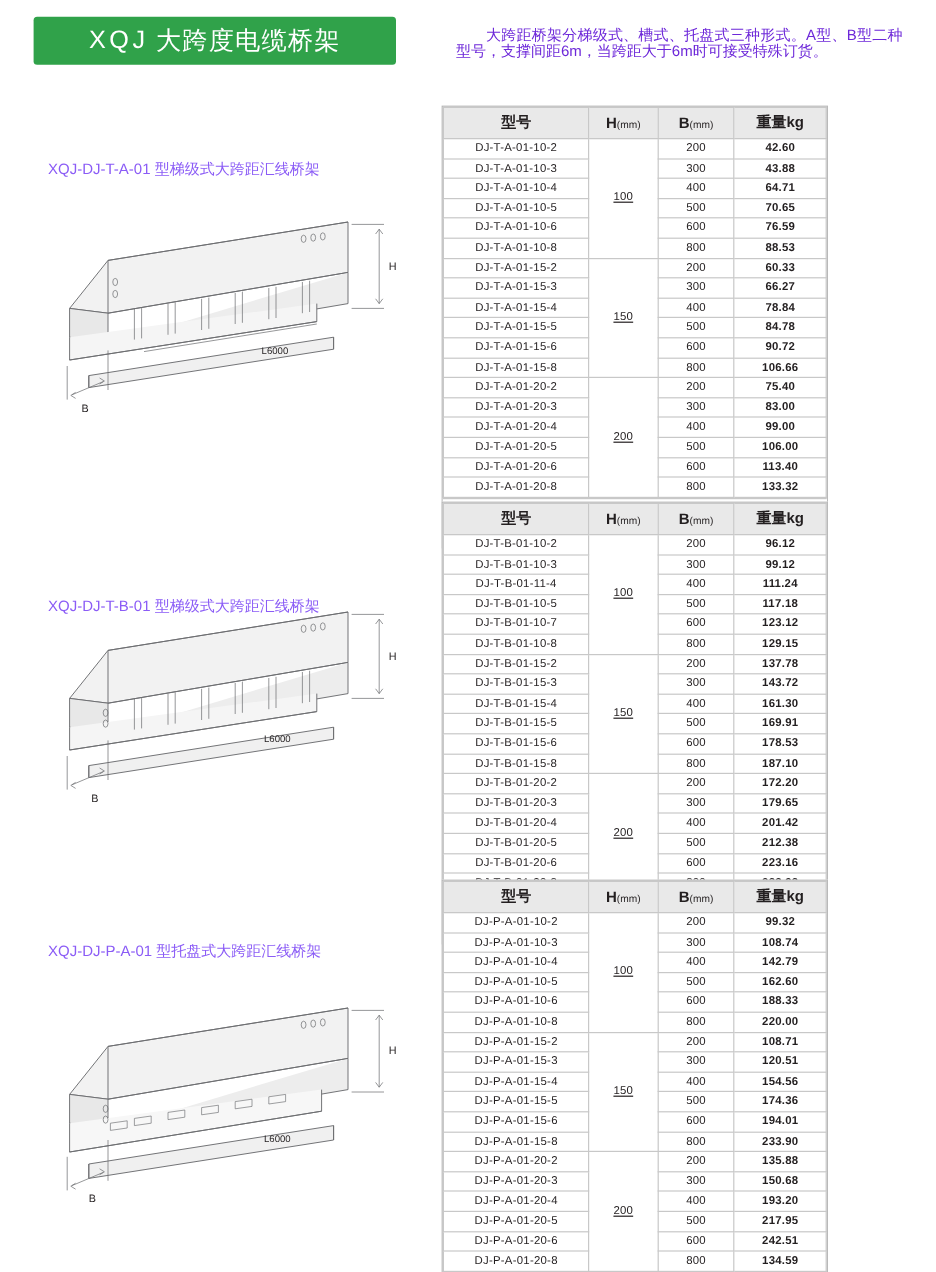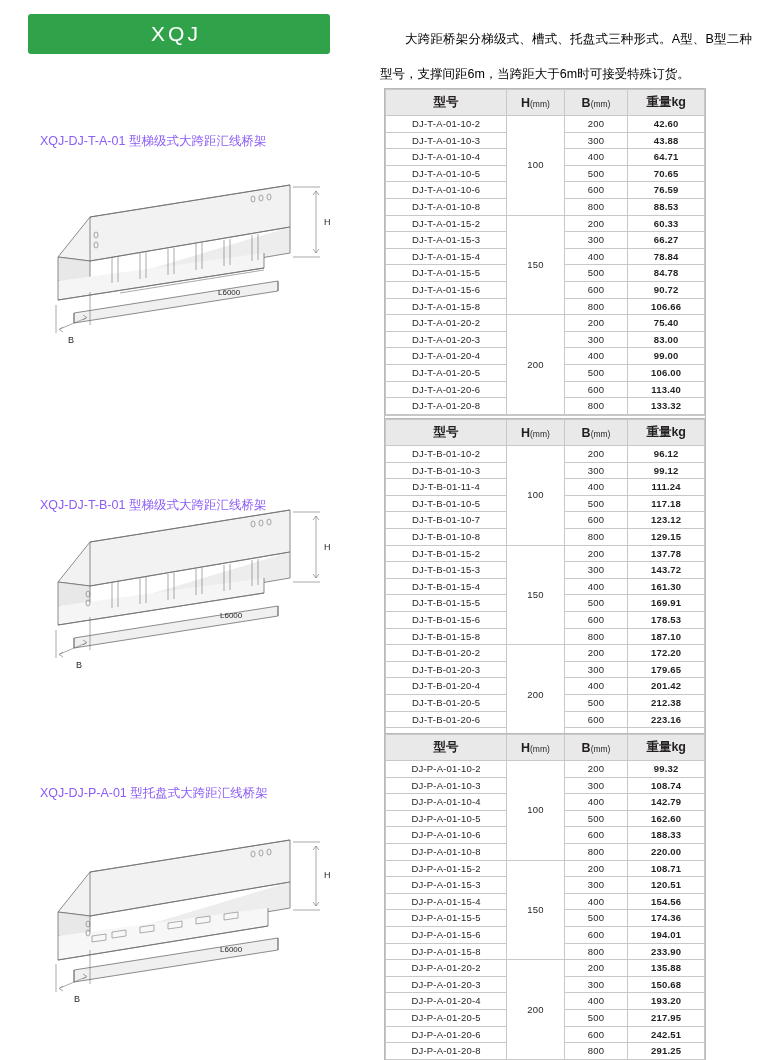--- a/index.html
+++ b/index.html
@@ -36,22 +36,22 @@
   .header-band .title .en {
     letter-spacing: 3px;
     margin-right: 6px;
   }
 
   .intro {
     position: absolute;
     left: 380px; top: 22px;
     width: 372px;
     font-size: 12.5px;
-    line-height: 35px;
-    color: #000000;
+    line-height: 14px;
+    color: #6d28d9;
     text-align: justify;
     text-indent: 25px;
   }
 
   
   .prod-label {
     position: absolute;
     left: 40px;
     width: 320px;
     font-size: 12.5px;
@@ -70,21 +70,21 @@
     height: 190px;
   }
   .drawing.d1 { top: 165px; }
   .drawing.d2 { top: 490px; }
   .drawing.d3 { top: 820px; }
   .drawing svg { display: block; }
 
   
   .tbl-wrap {
     position: absolute;
-    left: 384px;
+    left: 368px;
     width: 322px;
     border: 1px solid #b9b9b9;
     background: #fff;
   }
   .tbl-wrap.t1 { top: 88px; }
   .tbl-wrap.t2 { top: 418px; }
   .tbl-wrap.t3 { top: 733px; }
 
   table.spec {
     width: 100%;
@@ -107,21 +107,21 @@
     font-size: 8.5px;
     font-weight: normal;
   }
   table.spec tbody td {
     height: 15.6px;
     line-height: 15.6px;
     font-size: 9.5px;
     letter-spacing: 0.2px;
   }
   table.spec tbody td.model { width: 38%; }
-  table.spec tbody td.hcell { width: 18%; }
+  table.spec tbody td.hcell { width: 18%; text-decoration: underline; }
   table.spec tbody td.bcell { width: 20%; }
   table.spec tbody td.wcell { width: 24%; font-weight: bold; }
   table.spec tbody td.bold { font-weight: bold; }
 
   .tbl-note {
     border-top: 1px solid #c8c8c8;
     font-size: 11px;
     padding: 5px 0 5px 12px;
     color: #231f20;
     background: #fff;
@@ -132,20 +132,21 @@
   .col-hdr-h  { width: 18%; }
   .col-hdr-b  { width: 20%; }
   .col-hdr-w  { width: 24%; }
 </style>
 </head>
 <body>
 
 <div class="header-band">
   <div class="title">
     <span class="en">XQJ</span>
+    <span class="cn">大跨度电缆桥架</span>
   </div>
 </div>
 
 <div class="intro">大跨距桥架分梯级式、槽式、托盘式三种形式。A型、B型二种型号，支撑间距6m，当跨距大于6m时可接受特殊订货。</div>
 
 <div class="prod-label p1">XQJ-DJ-T-A-01 型梯级式大跨距汇线桥架</div>
 <div class="prod-label p2">XQJ-DJ-T-B-01 型梯级式大跨距汇线桥架</div>
 <div class="prod-label p3">XQJ-DJ-P-A-01 型托盘式大跨距汇线桥架</div>
 
 <div class="drawing d1">
@@ -628,18 +629,18 @@
           <td class="wcell">217.95</td>
         </tr>
         <tr>
           <td class="model">DJ-P-A-01-20-6</td>
           <td class="bcell">600</td>
           <td class="wcell">242.51</td>
         </tr>
         <tr>
           <td class="model">DJ-P-A-01-20-8</td>
           <td class="bcell">800</td>
-          <td class="wcell">291.25</td>
+          <td class="wcell">134.59</td>
         </tr>
       </tbody>
   </table>
   <div class="tbl-note">说明：高度h=60、100为单排连接孔，高h=150为双排连接孔。</div>
 </div>
 
 </body></html>

